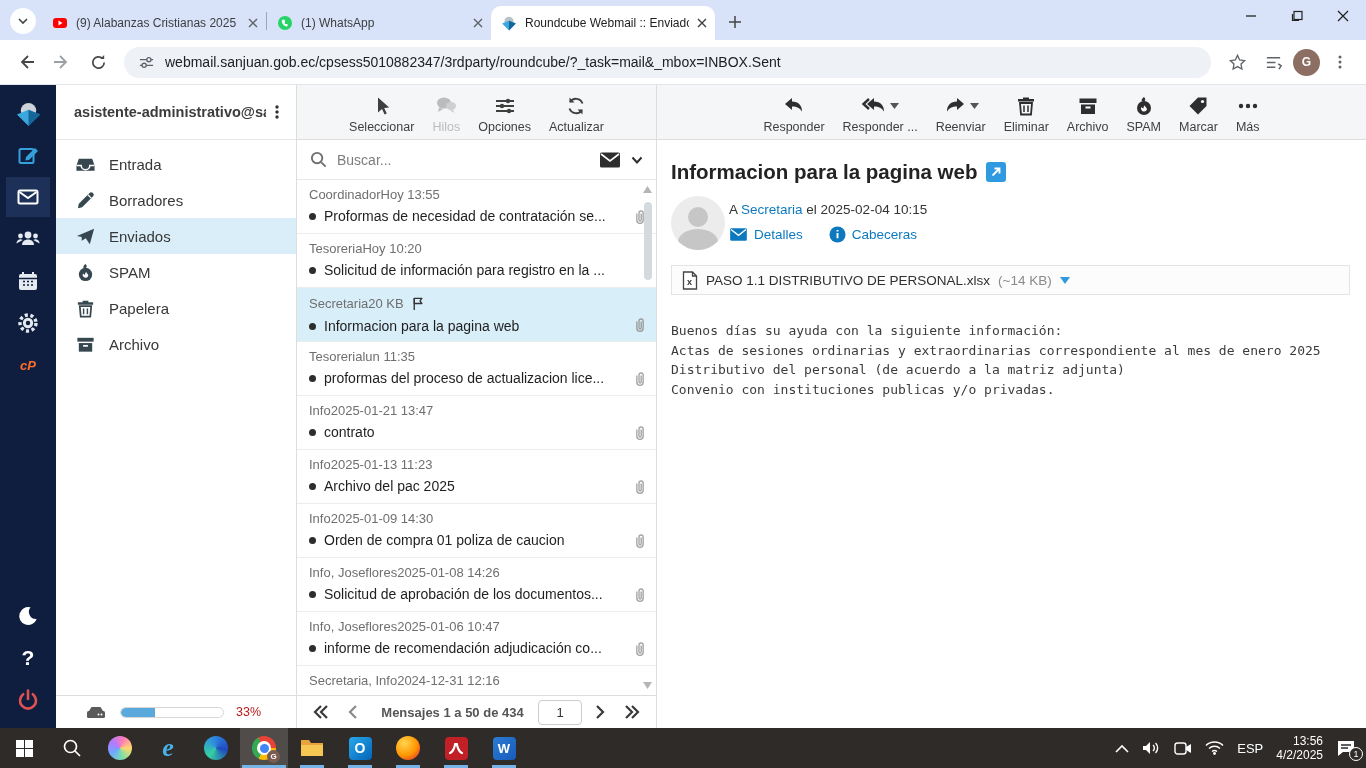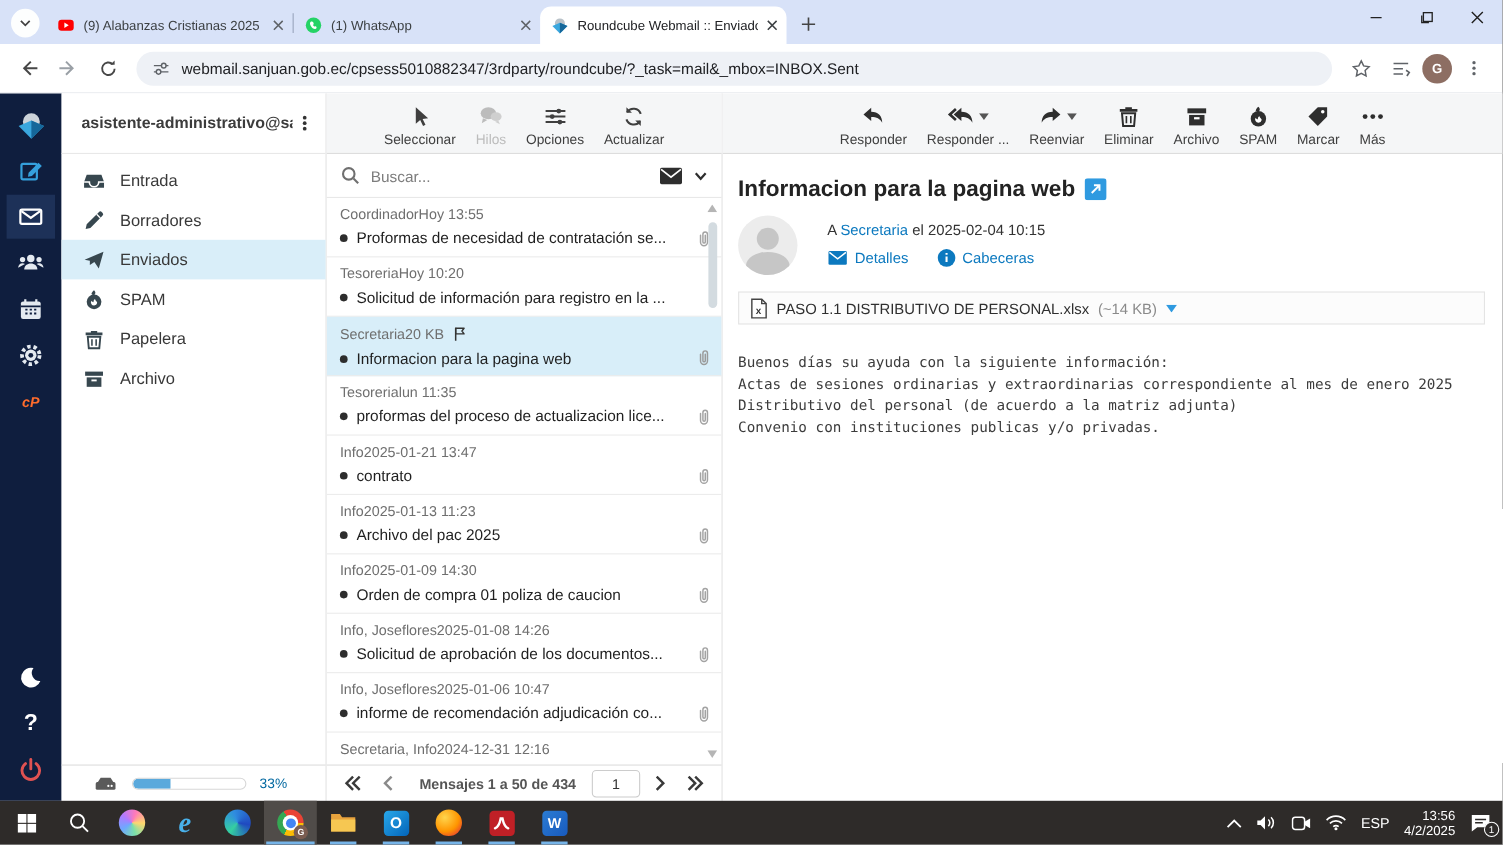--- a/index.html
+++ b/index.html
@@ -38,21 +38,21 @@
   .folders { width:241px; border-right:1px solid #ddd; display:flex; flex-direction:column; background:#fff; flex-shrink:0; }
   .account { height:55px; display:flex; align-items:center; padding:0 8px 0 18px; border-bottom:1px solid #e8e8e8; }
   .account-email { flex:1; font-size:14.5px; font-weight:600; color:#3c3c3c; white-space:nowrap; overflow:hidden; }
   .kebab { width:22px; display:flex; justify-content:center; }
   .folder-list { flex:1; padding-top:6px; }
   .folder { height:36px; display:flex; align-items:center; gap:13px; padding-left:19px; font-size:15px; color:#383838; }
   .folder.selected { background:#d9eef9; }
   .quota { height:33px; border-top:1px solid #ddd; display:flex; align-items:center; gap:12px; padding:0 12px 0 28px; }
   .quota-track { width:104px; height:11px; border:1px solid #d7d7d7; border-radius:6px; background:#fff; overflow:hidden; }
   .quota-fill { height:100%; width:33%; background:#5aa9dc; border-radius:6px 0 0 6px; }
-  .quota-label { font-size:12.5px; color:#0369a1; }
+  .quota-label { font-size:12.5px; color:#b91c1c; }
 
   
   .list { width:360px; border-right:1px solid #ddd; display:flex; flex-direction:column; background:#fff; flex-shrink:0; }
   .list-toolbar, .reader-toolbar { height:55px; background:#f5f6f7; border-bottom:1px solid #ddd; display:flex; align-items:flex-end; justify-content:center; gap:18px; padding-bottom:5px; flex-shrink:0; }
   .tbtn { display:flex; flex-direction:column; align-items:center; gap:2px; }
   .tbtn .lbl { font-size:12.5px; color:#3f3f3f; }
   .tbtn.disabled .lbl { color:#bcbcbc; }
   .iconrow { display:flex; align-items:center; gap:3px; height:24px; }
 
   .search { height:40px; display:flex; align-items:center; gap:9px; padding:0 12px; border-bottom:1px solid #e8e8e8; flex-shrink:0; }
@@ -75,21 +75,21 @@
   .pager { height:33px; border-top:1px solid #ddd; display:flex; align-items:center; padding:10px 10px; gap:4px; flex-shrink:0; }
   .pgbtn { width:28px; height:26px; display:flex; align-items:center; justify-content:center; }
   .pg-summary { flex:1; text-align:center; font-size:13px; font-weight:600; color:#555; }
   .pg-input { width:44px; height:25px; border:1px solid #ccc; border-radius:4px; text-align:center; font-size:13px; color:#333; font-family:"Liberation Sans",sans-serif; }
 
   
   .reader { flex:1; display:flex; flex-direction:column; background:#fff; min-width:0; }
   .reader-content { padding:14px 16px 0 14px; overflow:hidden; }
   .subject-row { display:flex; align-items:center; gap:9px; margin:6px 0 12px; }
   .subject { font-size:20.5px; font-weight:bold; color:#232323; }
-  .meta { display:flex; gap:27px; }
+  .meta { display:flex; gap:4px; }
   .avatar-big { width:54px; height:54px; border-radius:50%; background:#ececec; position:relative; overflow:hidden; flex-shrink:0; }
   .avatar-big .head { position:absolute; left:17px; top:11px; width:20px; height:20px; border-radius:50%; background:#c6c6c6; }
   .avatar-big .body { position:absolute; left:7px; top:33px; width:40px; height:26px; border-radius:50% 50% 0 0; background:#c6c6c6; }
   .meta-col { display:flex; flex-direction:column; gap:9px; padding-top:6px; }
   .meta-line { font-size:13.5px; color:#333; }
   .blue { color:#0c79bf; }
   .meta-actions { display:flex; gap:26px; }
   .meta-action { display:flex; align-items:center; gap:6px; font-size:13.5px; color:#0c79bf; }
   .attach-bar { margin-top:15px; border:1px solid #e4e4e4; background:#fcfcfc; height:30px; display:flex; align-items:center; gap:8px; padding:0 10px; }
   .attach-name { font-size:13.5px; color:#2f2f2f; }

